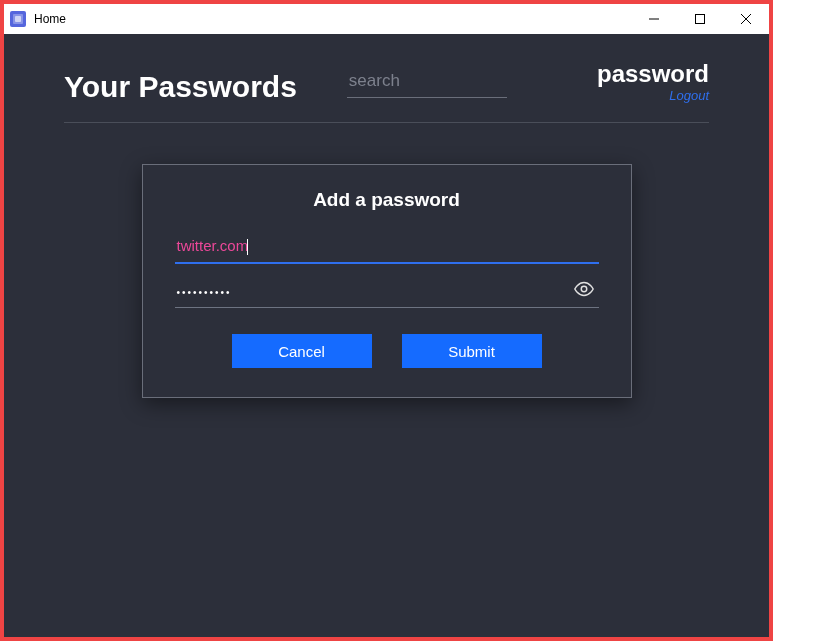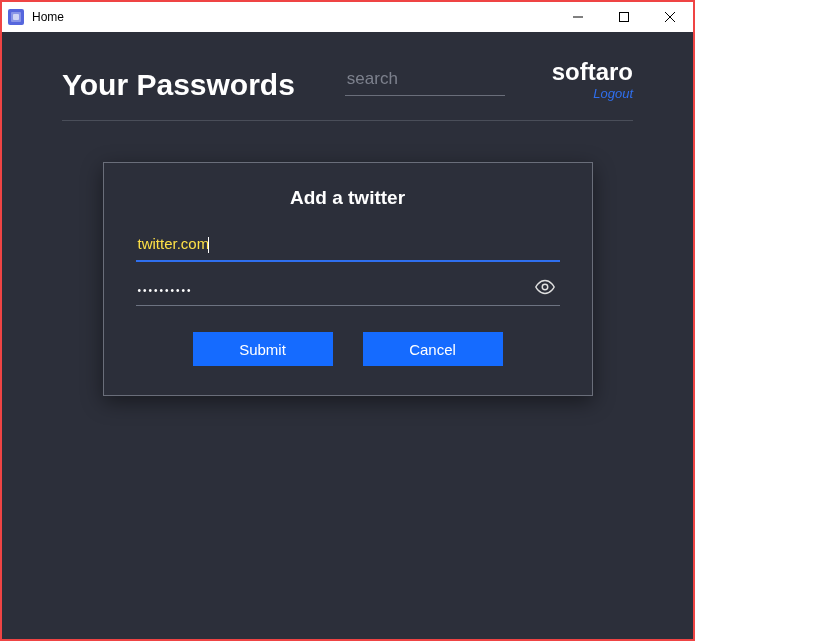--- a/index.html
+++ b/index.html
@@ -1,18 +1,18 @@
 <!DOCTYPE html>
 <html><head>
   <meta charset="utf-8">
   <style>
     * { margin:0; padding:0; box-sizing:border-box; }
     html,body { width:820px; height:641px; font-family:"Segoe UI",Arial,sans-serif; overflow:hidden; background:#fff; }
 
-    .window { width:695px; height:641px; border:2px solid #ef4444; display:flex; flex-direction:column; background:#fff; }
+    .window { width:773px; height:641px; border:4px solid #ef4444; display:flex; flex-direction:column; background:#fff; }
 
     .titlebar { height:30px; background:#fff; display:flex; align-items:center; padding-left:6px; user-select:none; }
     .titlebar .app-icon { width:16px; height:16px; background:#5566dd; border-radius:2px; display:flex; align-items:center; justify-content:center; font-size:10px; font-weight:bold; color:#fff; }
     .titlebar .title { margin-left:8px; font-size:12px; color:#000; flex:1; }
     .winctrls { display:flex; height:100%; }
     .winctrl { width:46px; height:100%; display:flex; align-items:center; justify-content:center; cursor:pointer; }
     .winctrl svg { width:10px; height:10px; }
 
     .app-body { flex:1; background:#2c2f3a; position:relative; color:#fff; }
 
@@ -32,21 +32,21 @@
     .field-row { position:relative; margin-bottom:14px; }
     .text-field { width:100%; background:transparent; border:none; border-bottom:1px solid #6d7381; color:#fff; font-size:15px; padding:4px 2px 8px 2px; outline:none; letter-spacing:0; }
     .text-field.active { border-bottom:2px solid #2f6fee; padding-bottom:7px; }
     .cursor { display:inline-block; width:1px; height:16px; background:#fff; vertical-align:middle; margin-left:-1px; }
     .eye-btn { position:absolute; right:4px; top:0px; cursor:pointer; color:#e0e0e0; }
     .eye-btn svg { width:22px; height:22px; }
 
     .btn-row { display:flex; gap:30px; margin-top:26px; justify-content:center; }
     .btn { flex:0 0 140px; width:140px; height:34px; background:#156bff; color:#fff; border:none; font-size:15px; cursor:pointer; display:flex; align-items:center; justify-content:center; }
 
-    .field-value { color:#fde047; font-size:15px; }
+    .field-value { color:#ec4899; font-size:15px; }
     .pwd-dots { color:#fff; font-size:10px; letter-spacing:2px; }
   </style>
 </head>
 <body>
 
 <div class="window">
 
   <div class="titlebar">
     <div class="app-icon">
       <svg viewBox="0 0 16 16">
@@ -76,29 +76,29 @@
   </div>
 
   <div class="app-body">
 
     <div class="header-row">
       <div class="page-title">Your Passwords</div>
       <div class="search-wrap">
         <input class="search-input" type="text" placeholder="search" style="">
       </div>
       <div class="brand-wrap">
-        <div class="brand-name">softaro</div>
+        <div class="brand-name">password</div>
         <span class="logout-link">Logout</span>
       </div>
     </div>
 
     <div class="header-divider"></div>
 
     <div class="modal">
-      <div class="modal-title">Add a twitter</div>
+      <div class="modal-title">Add a password</div>
 
       <div class="field-row">
         <div class="text-field active">
           <span class="field-value">twitter.com</span><span class="cursor"></span>
         </div>
       </div>
 
       <div class="field-row">
         <div class="text-field" style="padding-right:40px;">
           <span class="pwd-dots">••••••••••</span>
@@ -107,19 +107,19 @@
           <span>
             <svg viewBox="0 0 24 24" fill="none" stroke="#e0e0e0" stroke-width="1.6">
               <path d="M2 12s3.5-7 10-7 10 7 10 7-3.5 7-10 7S2 12 2 12z"></path>
               <circle cx="12" cy="12" r="3"></circle>
             </svg>
           </span>
         </div>
       </div>
 
       <div class="btn-row">
+        <button class="btn">Cancel</button>
         <button class="btn">Submit</button>
-        <button class="btn">Cancel</button>
       </div>
     </div>
 
   </div>
 </div>
 
 </body></html>

